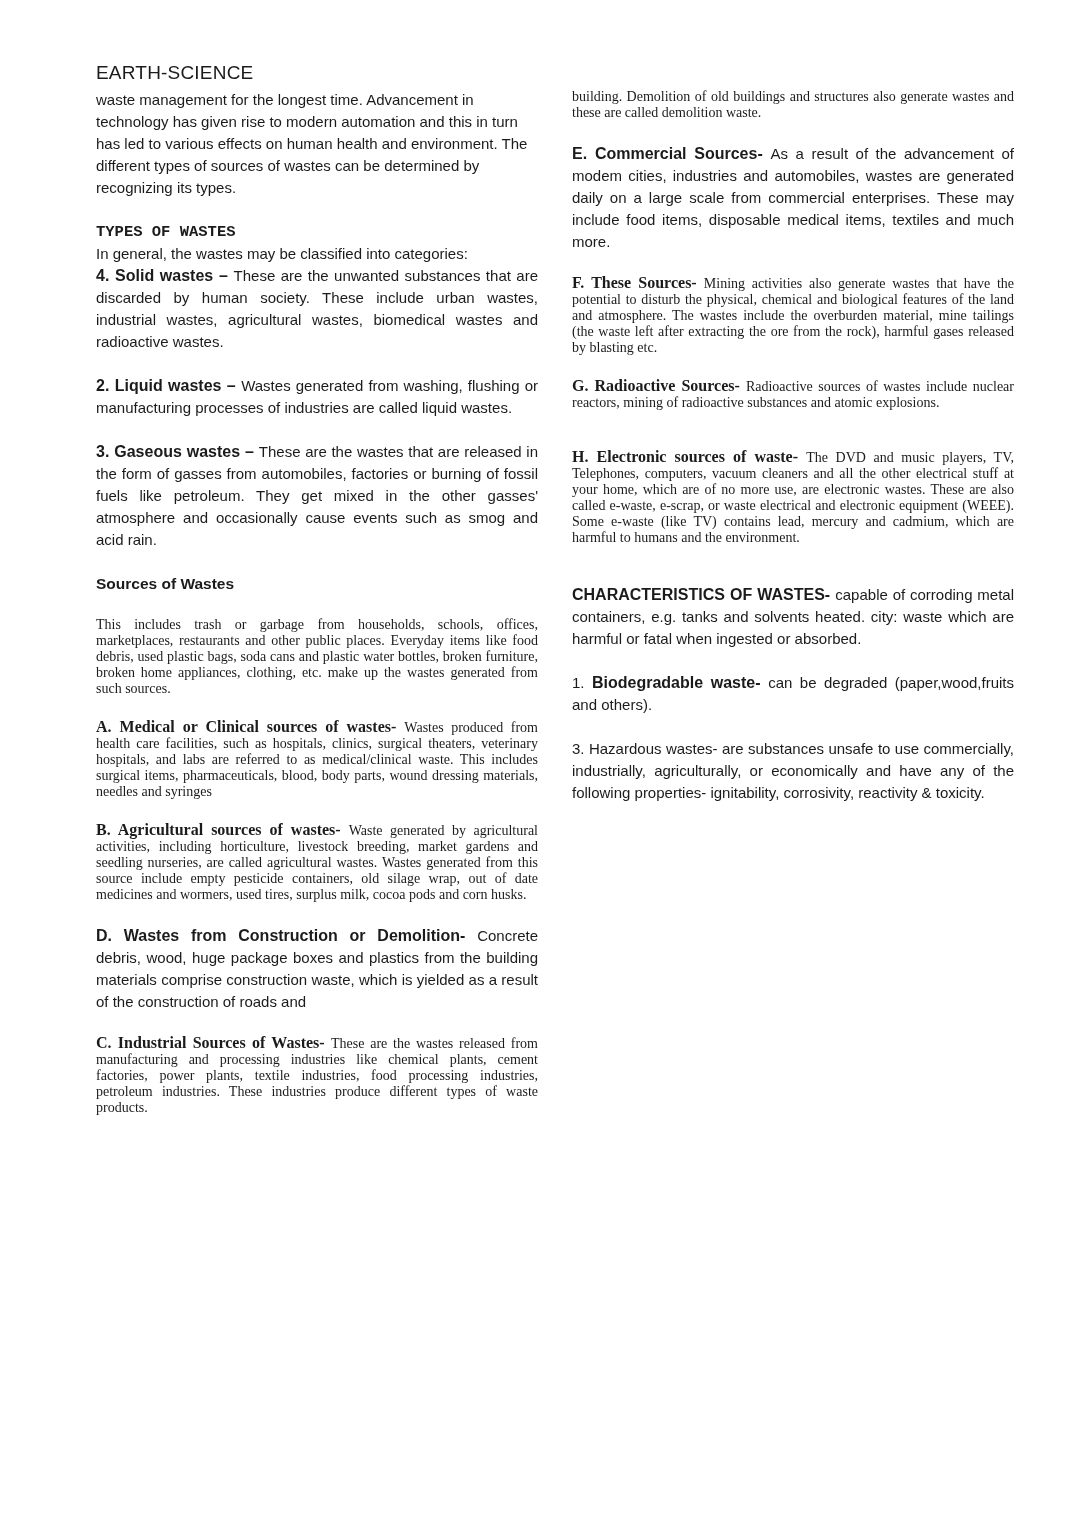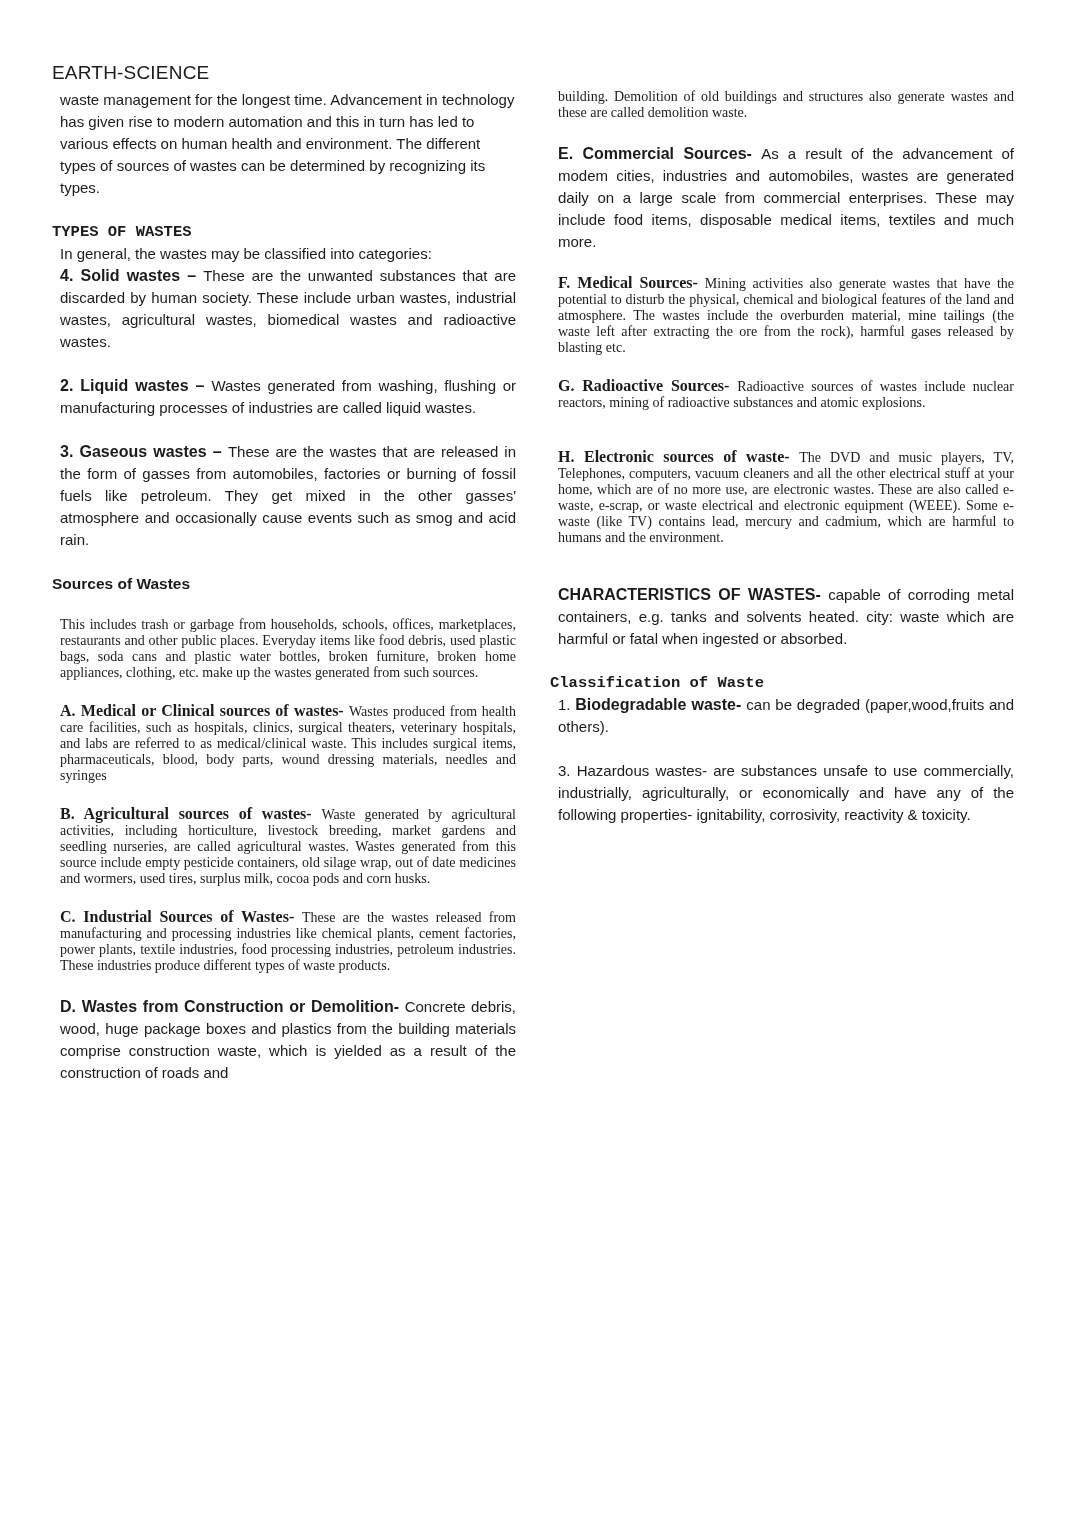--- a/index.html
+++ b/index.html
@@ -10,21 +10,21 @@
   body {
     width: 1080px;
     min-height: 1525px;
     color: #1b1b1b;
     font-family: "Liberation Sans", sans-serif;
     box-sizing: border-box;
   }
   .page {
     display: flex;
     gap: 34px;
-    padding: 62px 66px 40px 52px;
+    padding: 62px 66px 40px 96px;
     box-sizing: border-box;
     width: 1080px;
     min-height: 1525px;
   }
   .col {
     flex: 1 1 0;
     min-width: 0;
   }
   .col-right {
     padding-top: 27px; 
@@ -32,21 +32,21 @@
   .title {
     font-size: 19px;
     line-height: 22px;
     font-weight: 400;
     margin: 0 0 5px 0;
     letter-spacing: 0.2px;
   }
   .p {
     font-size: 15px;
     line-height: 22px;
-    margin: 0 0 22px 8px;
+    margin: 0 0 22px 0;
     text-align: justify;
   }
   .p.left-align { text-align: left; }
   .p.small {
     font-size: 14px;
     line-height: 16px;
     font-family: Liberation Serif, serif;
   }
   .p.tight { margin-bottom: 0; }
   .h {
@@ -85,40 +85,39 @@
     <p class="p"><span class="lead">3. Gaseous wastes – </span><span>These are the wastes that are released in the form of gasses from automobiles, factories or burning of fossil fuels like petroleum. They get mixed in the other gasses' atmosphere and occasionally cause events such as smog and acid rain.</span></p>
 
     <h2 class="h">Sources of Wastes</h2>
 
     <p class="p small">This includes trash or garbage from households, schools, offices, marketplaces, restaurants and other public places. Everyday items like food debris, used plastic bags, soda cans and plastic water bottles, broken furniture, broken home appliances, clothing, etc. make up the wastes generated from such sources.</p>
 
     <p class="p small"><span class="lead">A. Medical or Clinical sources of wastes- </span><span>Wastes produced from health care facilities, such as hospitals, clinics, surgical theaters, veterinary hospitals, and labs are referred to as medical/clinical waste. This includes surgical items, pharmaceuticals, blood, body parts, wound dressing materials, needles and syringes</span></p>
 
     <p class="p small"><span class="lead">B. Agricultural sources of wastes- </span><span>Waste generated by agricultural activities, including horticulture, livestock breeding, market gardens and seedling nurseries, are called agricultural wastes. Wastes generated from this source include empty pesticide containers, old silage wrap, out of date medicines and wormers, used tires, surplus milk, cocoa pods and corn husks.</span></p>
 
+    <p class="p"><span class="lead">D. Wastes from Construction or Demolition- </span><span>Concrete debris, wood, huge package boxes and plastics from the building materials comprise construction waste, which is yielded as a result of the construction of roads and</span></p>
+
     <p class="p small"><span class="lead">C. Industrial Sources of Wastes- </span><span>These are the wastes released from manufacturing and processing industries like chemical plants, cement factories, power plants, textile industries, food processing industries, petroleum industries. These industries produce different types of waste products.</span></p>
-
-    <p class="p"><span class="lead">D. Wastes from Construction or Demolition- </span><span>Concrete debris, wood, huge package boxes and plastics from the building materials comprise construction waste, which is yielded as a result of the construction of roads and</span></p>
   </div>
 
   <div class="col col-right">
 
     <p class="p small">building. Demolition of old buildings and structures also generate wastes and these are called demolition waste.</p>
 
     <p class="p"><span class="lead">E. Commercial Sources- </span><span>As a result of the advancement of modem cities, industries and automobiles, wastes are generated daily on a large scale from commercial enterprises. These may include food items, disposable medical items, textiles and much more.</span></p>
 
-    <p class="p small"><span class="lead">F. Medical Sources- </span><span>Mining activities also generate wastes that have the potential to disturb the physical, chemical and biological features of the land and atmosphere. The wastes include the overburden material, mine tailings (the waste left after extracting the ore from the rock), harmful gases released by blasting etc.</span></p>
+    <p class="p small"><span class="lead">F. These Sources- </span><span>Mining activities also generate wastes that have the potential to disturb the physical, chemical and biological features of the land and atmosphere. The wastes include the overburden material, mine tailings (the waste left after extracting the ore from the rock), harmful gases released by blasting etc.</span></p>
 
     <p class="p small"><span class="lead">G. Radioactive Sources- </span><span>Radioactive sources of wastes include nuclear reactors, mining of radioactive substances and atomic explosions.</span></p>
 
     <p class="p small mt-lg"><span class="lead">H. Electronic sources of waste- </span><span>The DVD and music players, TV, Telephones, computers, vacuum cleaners and all the other electrical stuff at your home, which are of no more use, are electronic wastes. These are also called e-waste, e-scrap, or waste electrical and electronic equipment (WEEE). Some e-waste (like TV) contains lead, mercury and cadmium, which are harmful to humans and the environment.</span></p>
 
     <p class="p mt-lg"><span class="lead">CHARACTERISTICS OF WASTES- </span><span>capable of corroding metal containers, e.g. tanks and solvents heated. city: waste which are harmful or fatal when ingested or absorbed.</span></p>
 
-    <h2 class="h tight">Classification of Waste</h2>
 
     <p class="p"><span>1. </span><span class="lead">Biodegradable waste- </span><span>can be degraded (paper,wood,fruits and others).</span></p>
 
 
     <p class="p"><span>3. </span><span class="b">Hazardous wastes- </span><span>are substances unsafe to use commercially, industrially, agriculturally, or economically and have any of the following properties- ignitability, corrosivity, reactivity &amp; toxicity.</span></p>
 
   </div>
 
 </div>
 

